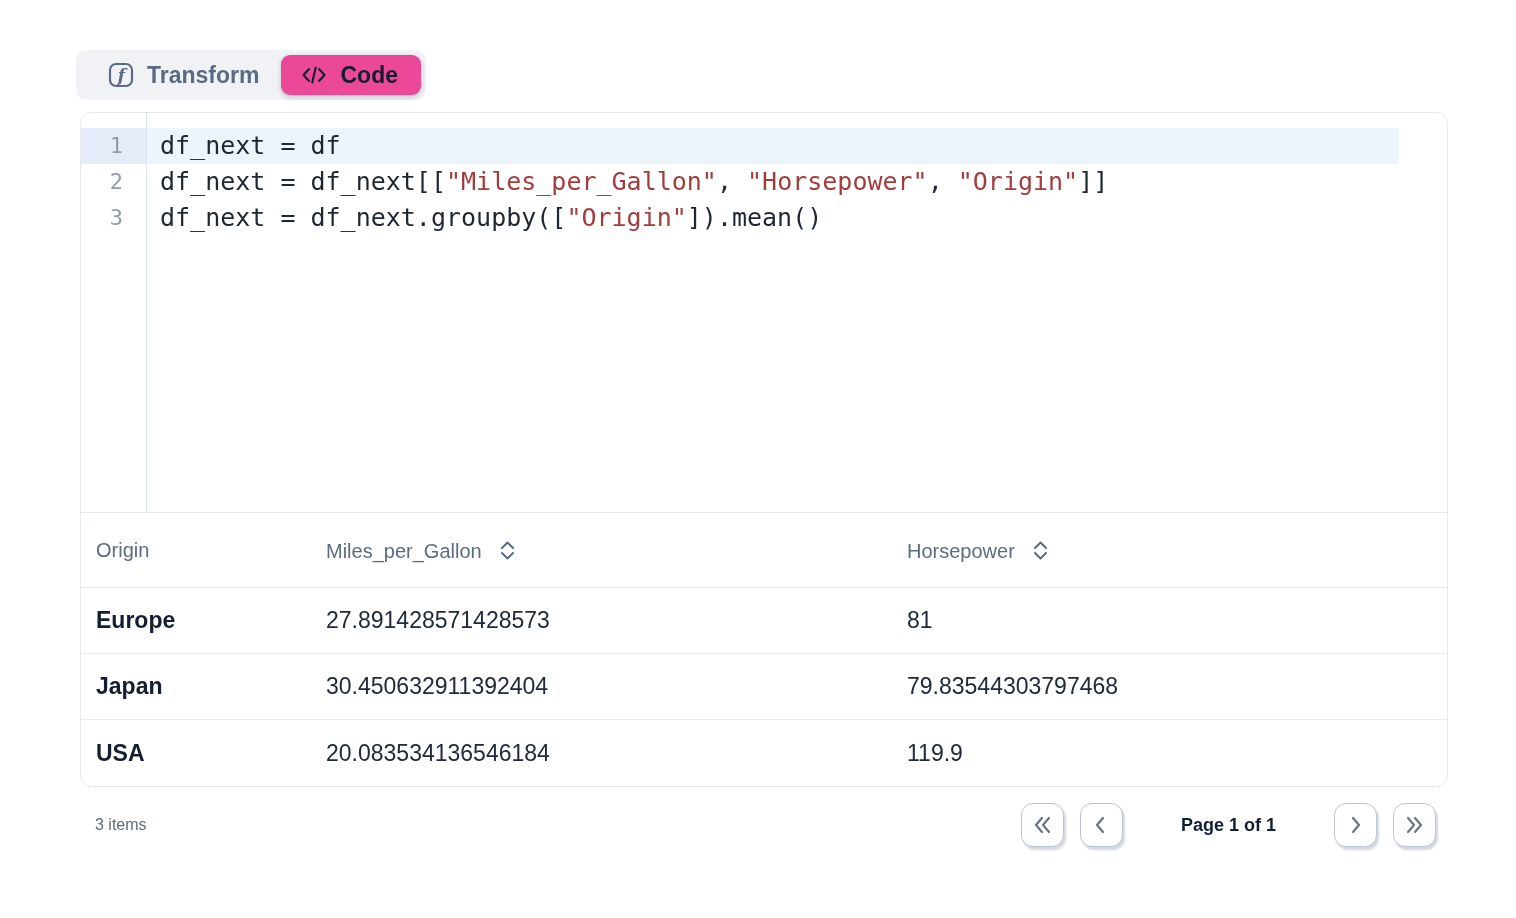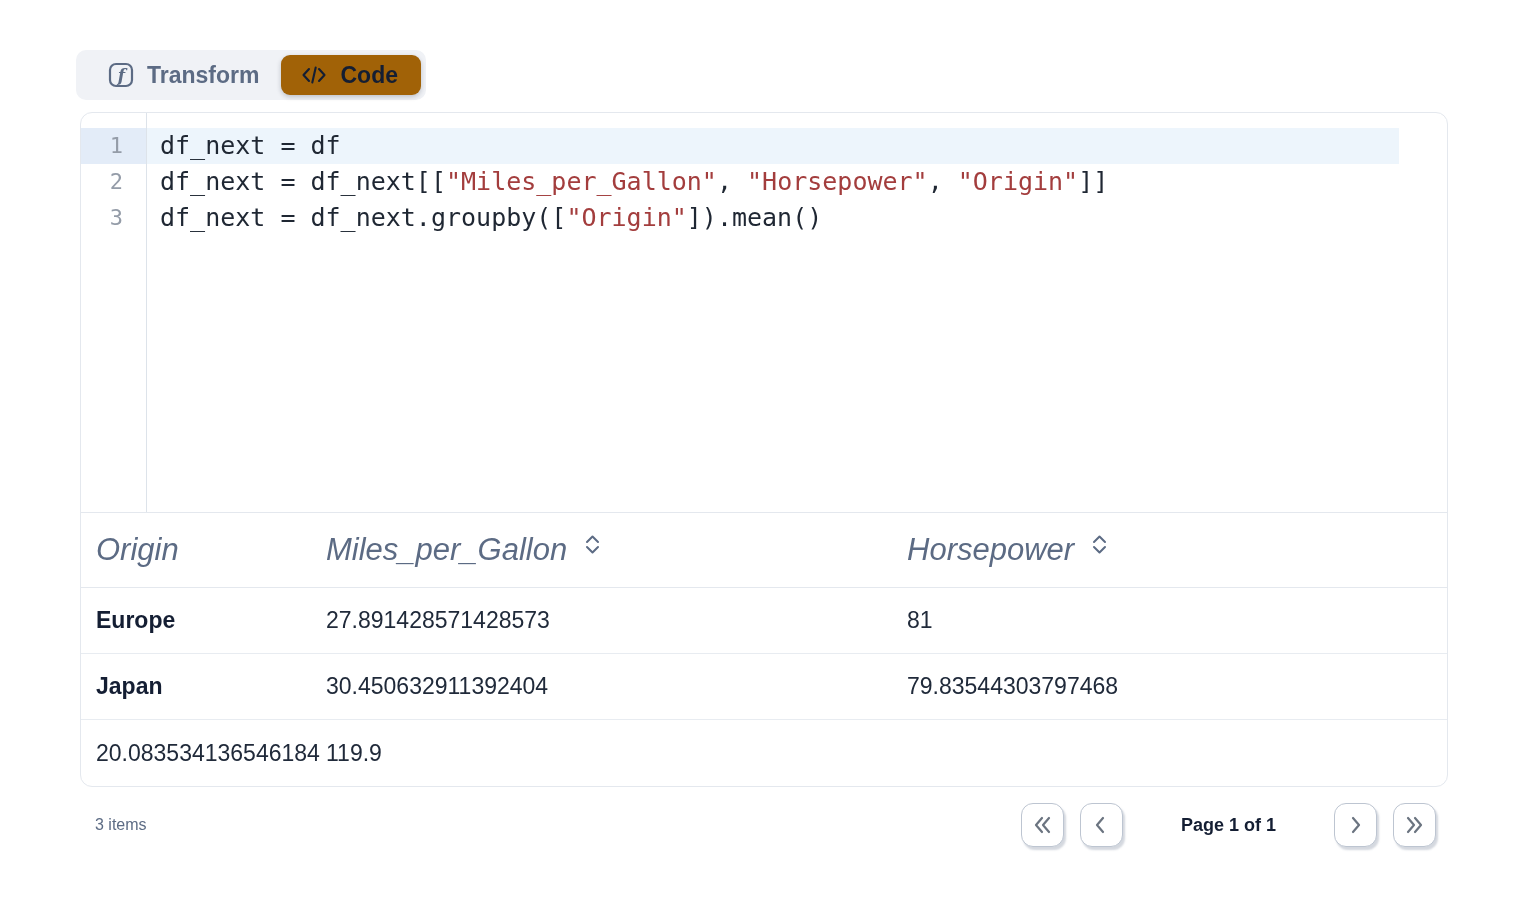--- a/index.html
+++ b/index.html
@@ -11,21 +11,21 @@
     position: absolute; left: 76px; top: 50px; height: 50px;
     background: #f0f2f6; border-radius: 10px;
     display: inline-flex; align-items: center; padding: 5px 5px;
   }
   .tab {
     display: flex; align-items: center; gap: 13px; height: 40px;
     font-size: 23px; cursor: pointer; border-radius: 9px;
   }
   .tab.inactive { color: #5c6b84; font-weight: 600; padding: 0 22px 0 27px; }
   .tab.active {
-    background: #a16207; color: #141e33; font-weight: 700; padding: 0 23px 0 20px;
+    background: #ec4899; color: #141e33; font-weight: 700; padding: 0 23px 0 20px;
     box-shadow: 0 2px 5px rgba(15,23,42,0.22);
   }
 
   
   .panel {
     position: absolute; left: 80px; top: 112px; width: 1368px; height: 675px;
     border: 1px solid var(--border, #e4e8ee); border-radius: 12px;
     background: #ffffff; overflow: hidden;
   }
 
@@ -45,21 +45,21 @@
     height: 36px; line-height: 36px; padding-left: 13px; margin-right: 48px;
     font-family: "DejaVu Sans Mono", monospace; font-size: 25px; white-space: pre;
     color: var(--body_text, #1f2733);
   }
   .cline.active { background: var(--active_line_bg, #edf5fc); }
   .tok-string { color: var(--accent_string, #a33d3d); }
 
   
   .grid-row { display: grid; grid-template-columns: 230px 581px 1fr; padding: 0 15px; align-items: center; }
   .thead { height: 75px; border-bottom: 1px solid var(--border, #e4e8ee); }
-  .th { font-size: 31px; font-weight: 500; color: var(--header_text, #5c6b84); display: flex; align-items: flex-start; font-style: italic; }
+  .th { font-size: 20px; font-weight: 500; color: var(--header_text, #5c6b84); display: flex; align-items: flex-end; }
   .th .sorticon { margin-left: 17px; display: inline-flex; color: var(--header_text, #5c6b84); }
   .trow { height: 66px; border-bottom: 1px solid #e8ecf1; font-size: 23px; color: #202a3a; }
   .trow:last-child { border-bottom: none; }
   .td-origin { font-weight: 700; color: #141e33; }
 
   
   .footer {
     position: absolute; left: 80px; top: 795px; width: 1368px; height: 60px;
     display: flex; align-items: center; justify-content: space-between;
   }
@@ -141,20 +141,21 @@
           <div class="td-origin">Europe</div>
           <div>27.891428571428573</div>
           <div>81</div>
         </div>
         <div class="grid-row trow">
           <div class="td-origin">Japan</div>
           <div>30.450632911392404</div>
           <div>79.83544303797468</div>
         </div>
         <div class="grid-row trow">
+          <div class="td-origin">USA</div>
           <div>20.083534136546184</div>
           <div>119.9</div>
         </div>
       </div>
   </div>
 </div>
 
 <div class="footer">
   <div class="items-count">3 items</div>
   <div class="pager">

